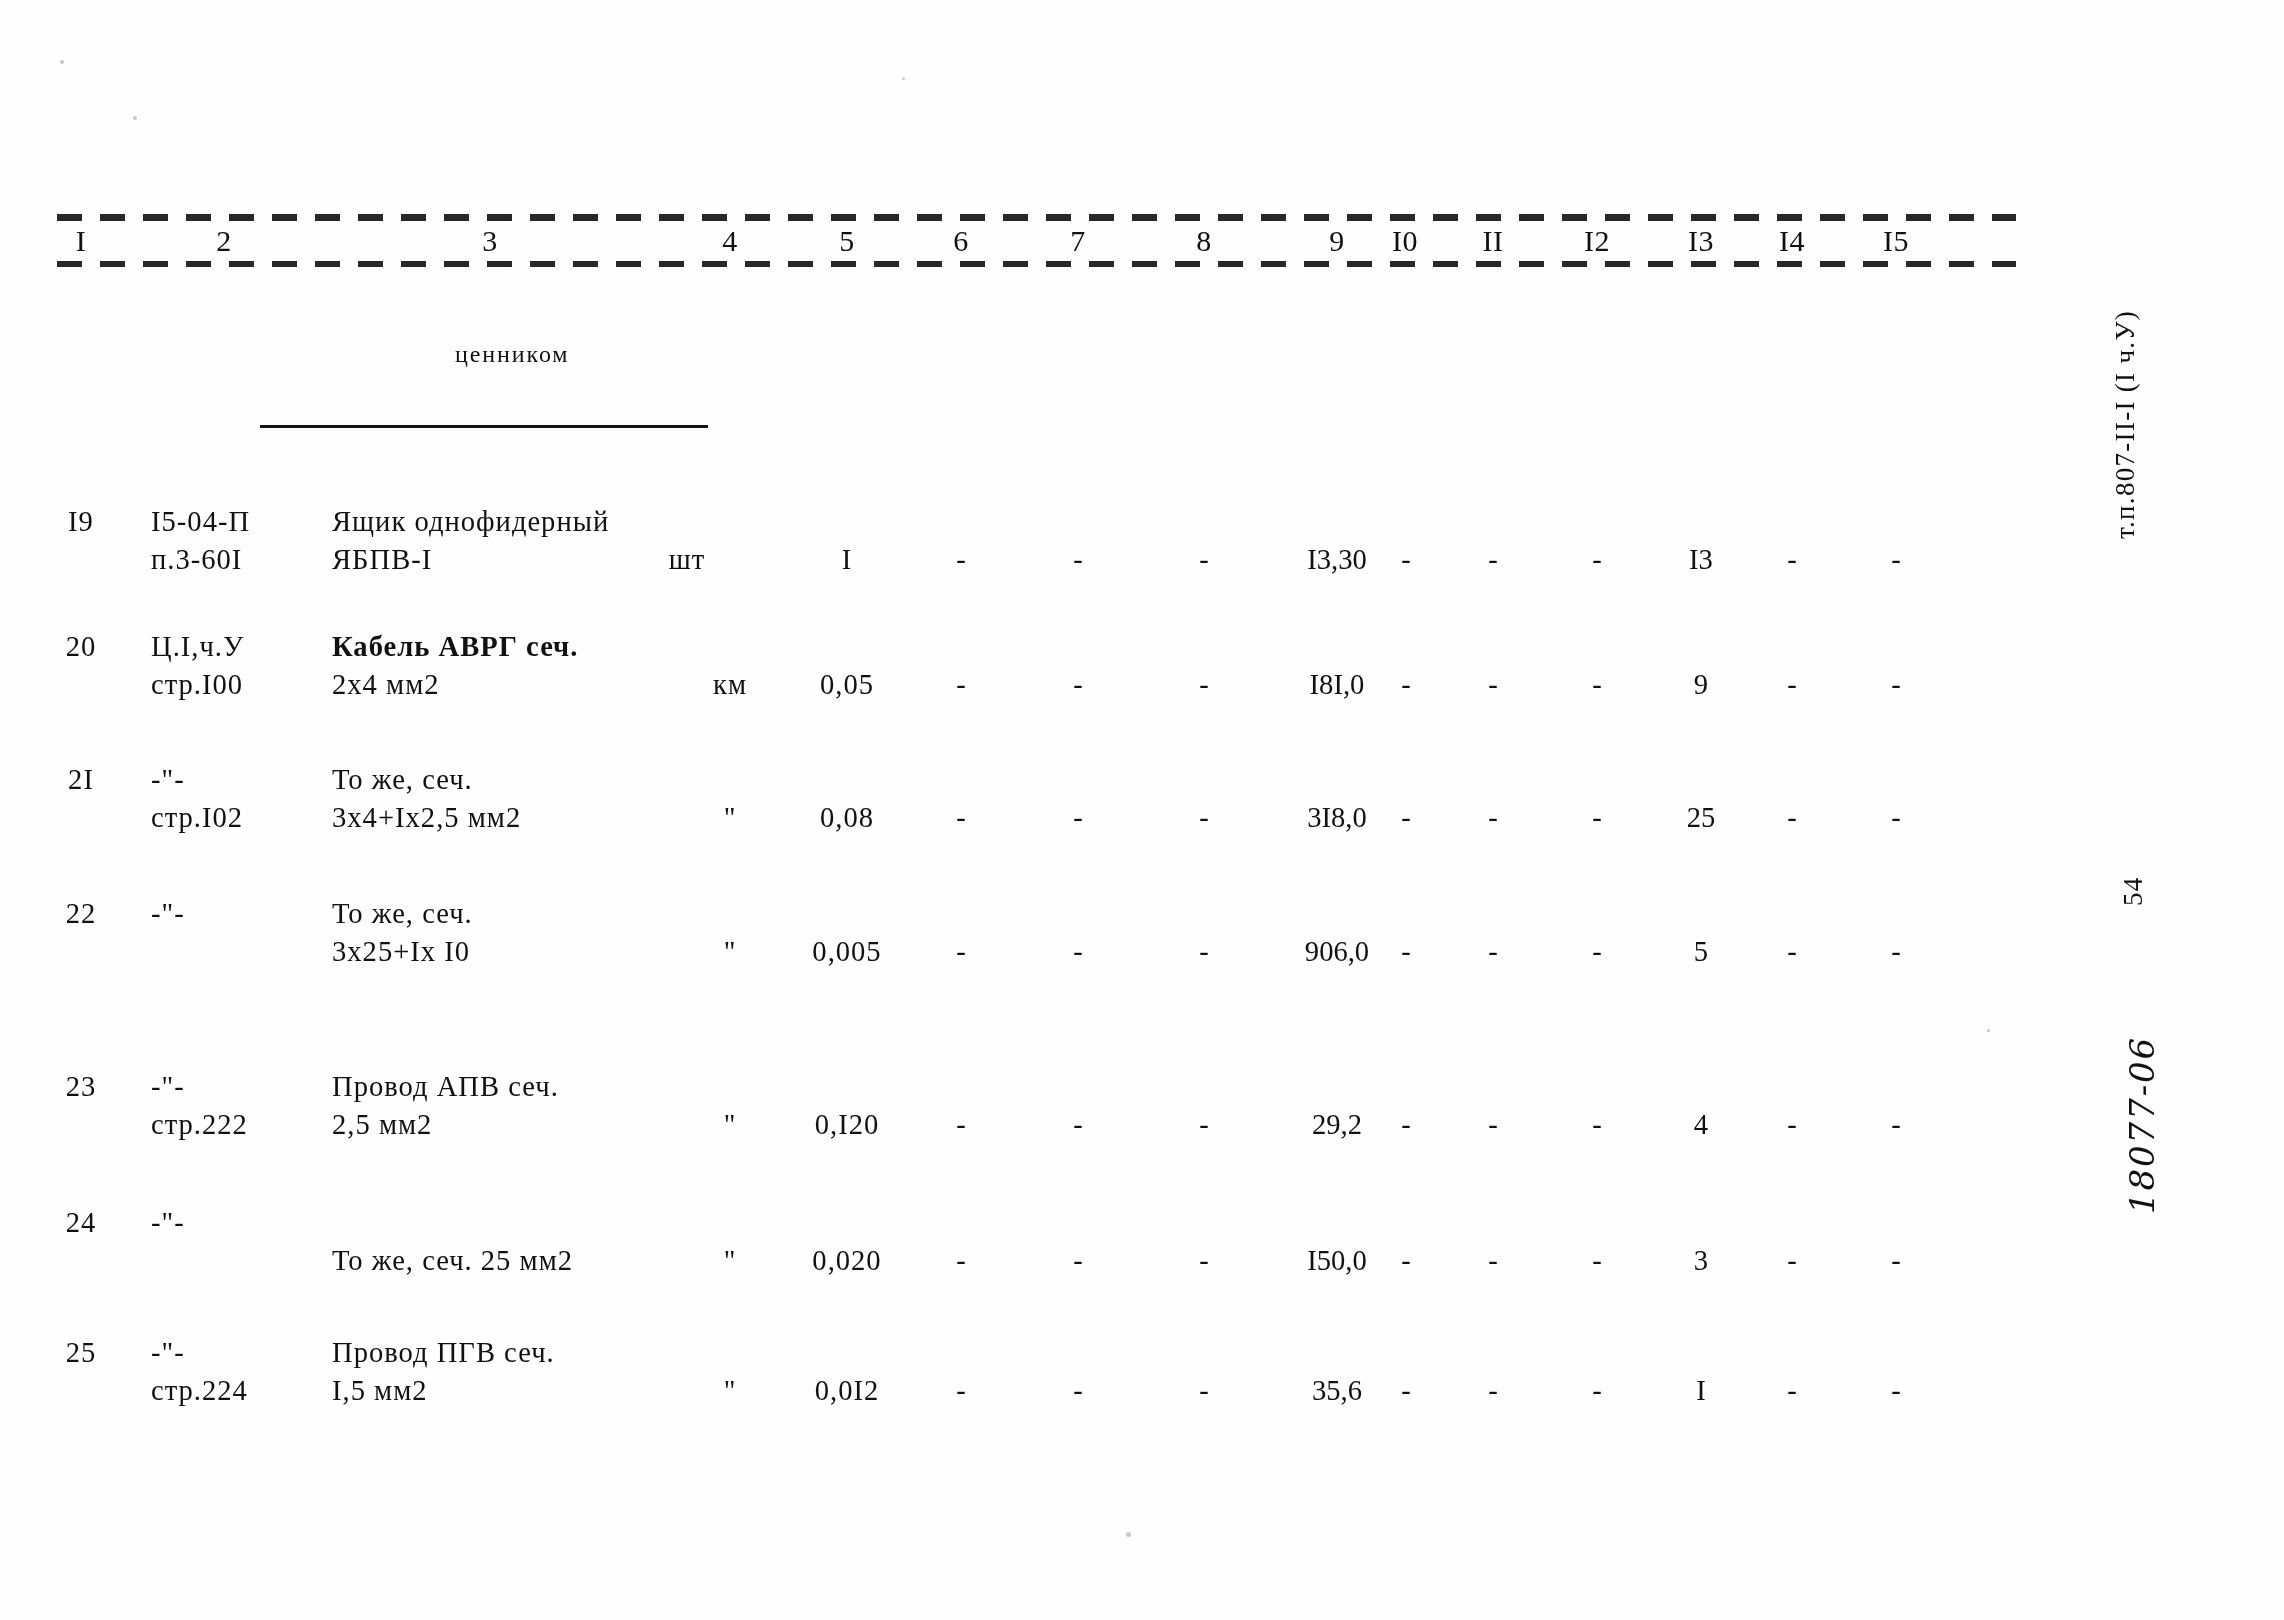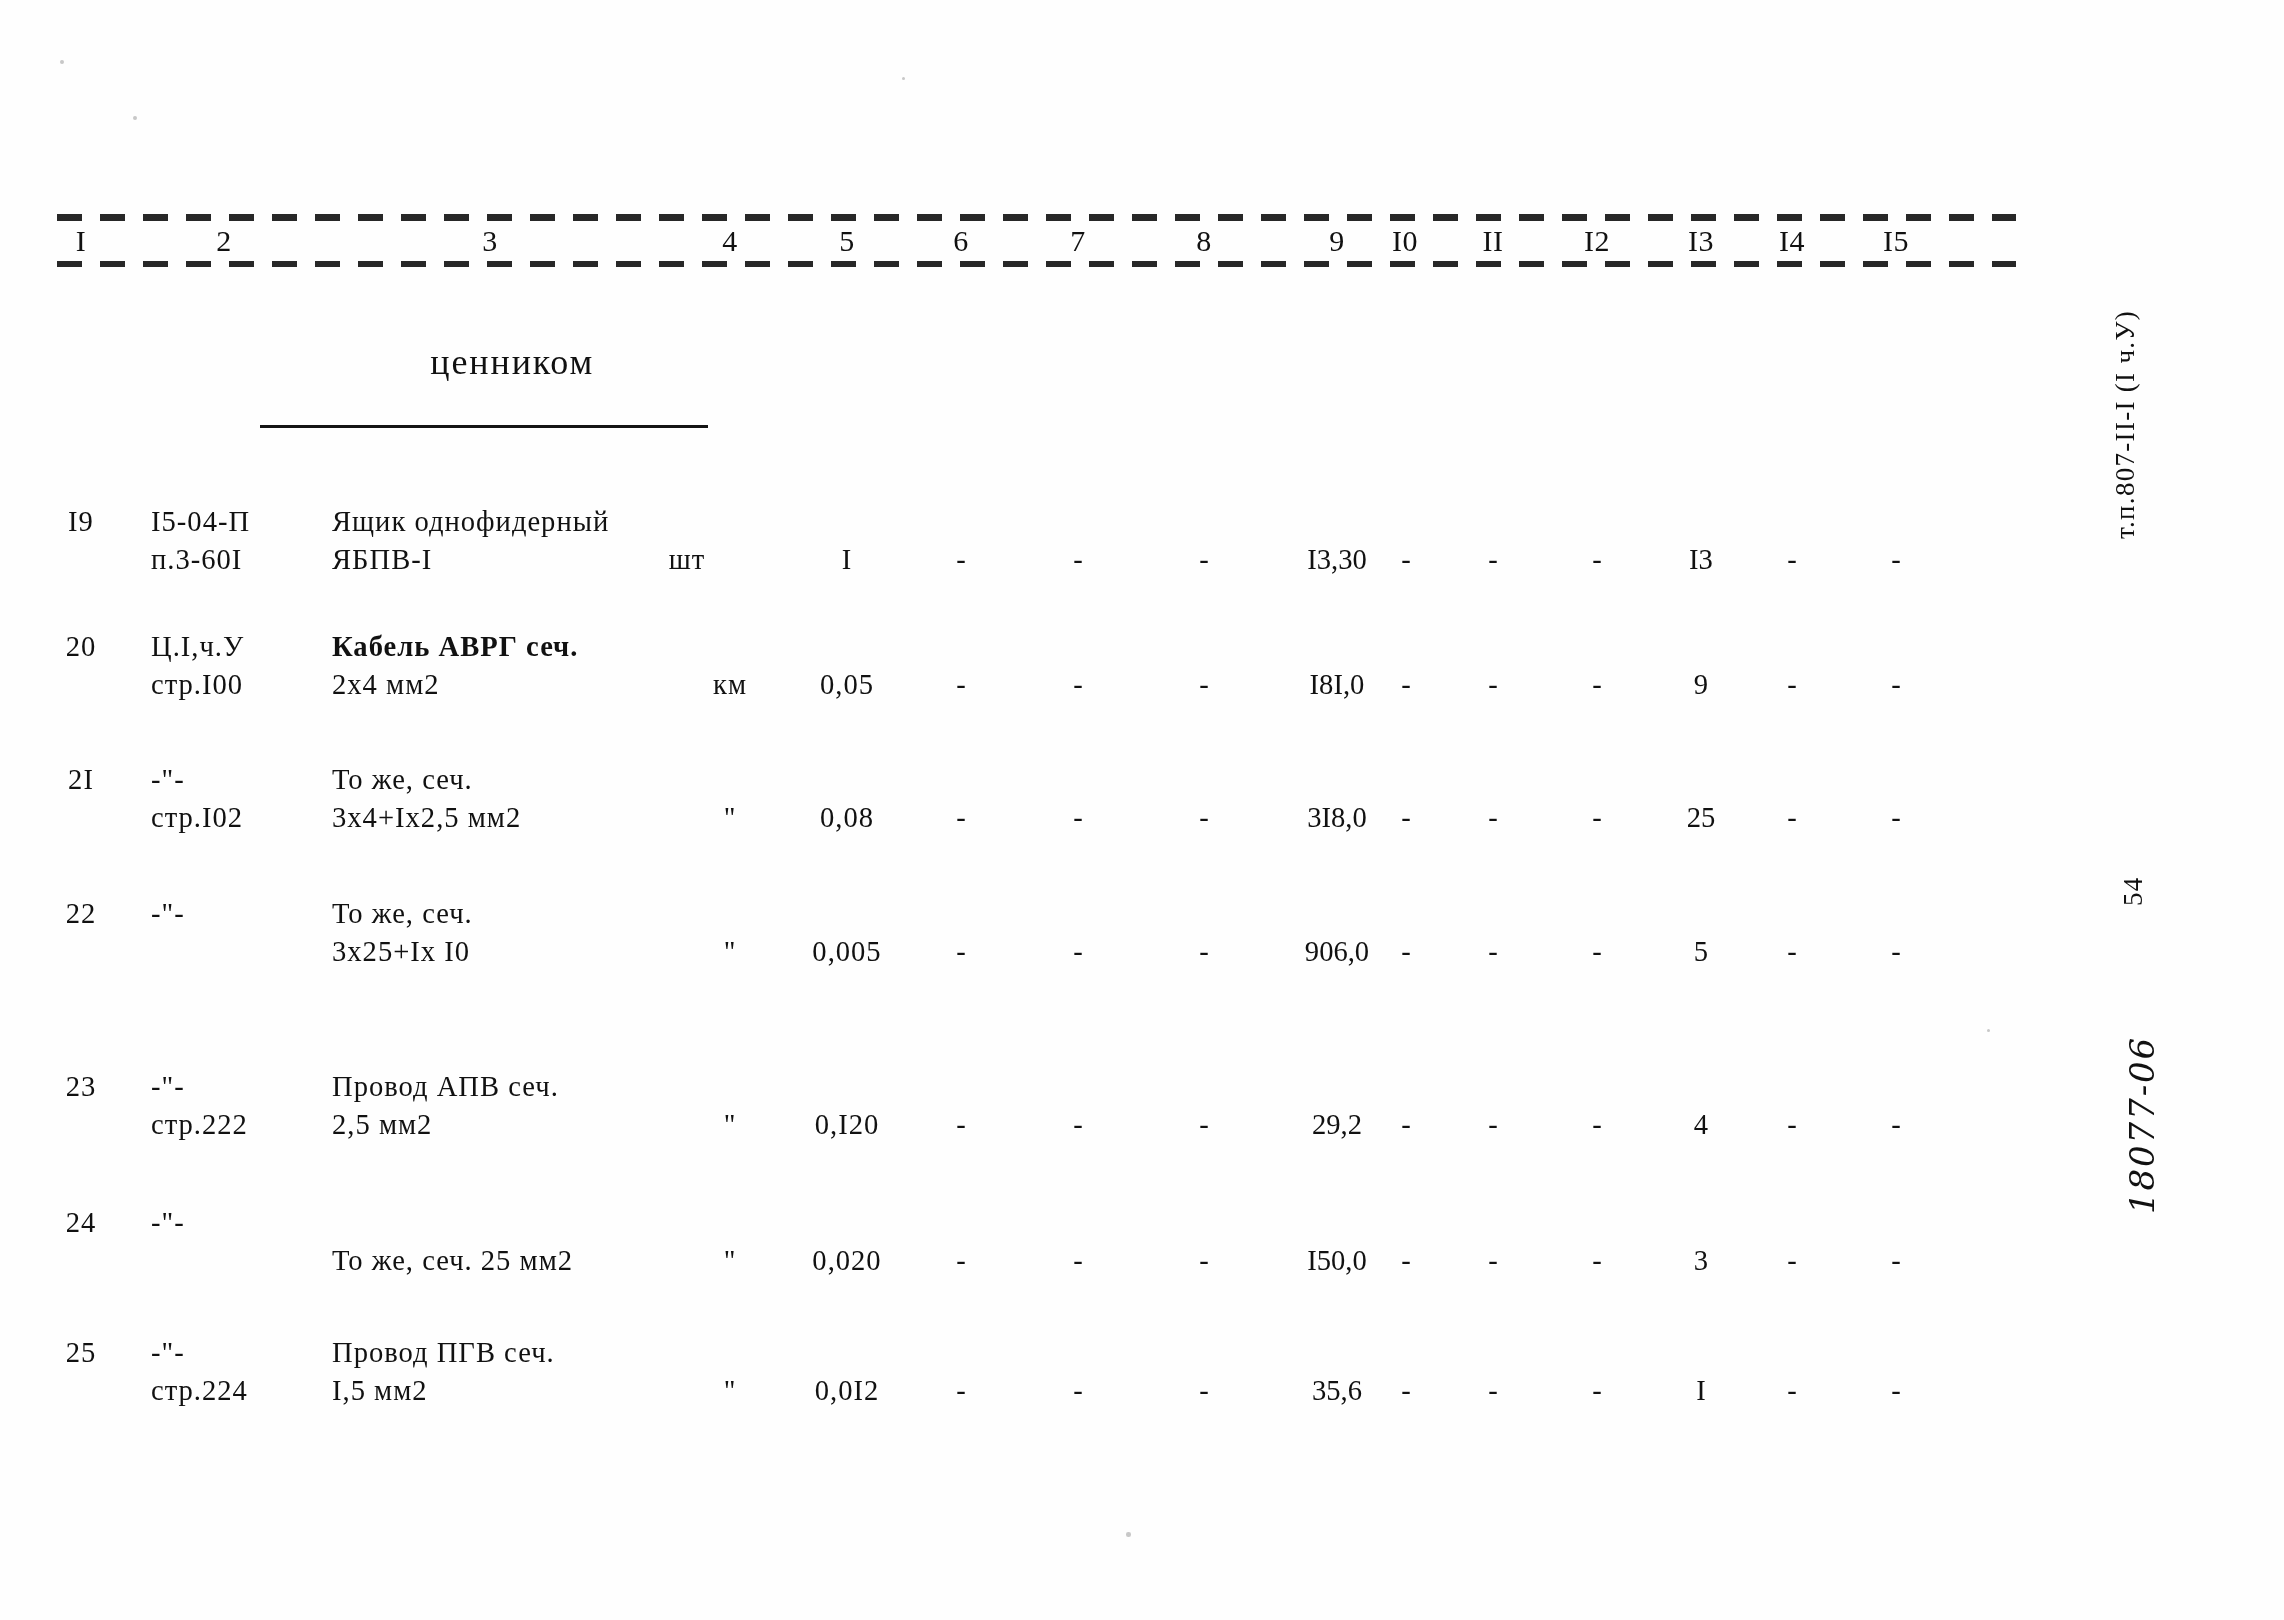--- a/index.html
+++ b/index.html
@@ -63,21 +63,21 @@
     left: 256px;
     top: 341px;
     width: 493px;
   }
   .sec-line-1 {
     font-size: 28.6px;
     letter-spacing: 1.9px;
     white-space: nowrap;
   }
   .sec-line-2 {
-    font-size: 36px;
+    font-size: 24px;
     letter-spacing: 1.9px;
     text-align: center;
     padding-left: 19.5px;
     white-space: nowrap;
   }
   #section-underline {
     position: absolute;
     left: 260px;
     top: 425px;
     width: 448px;

